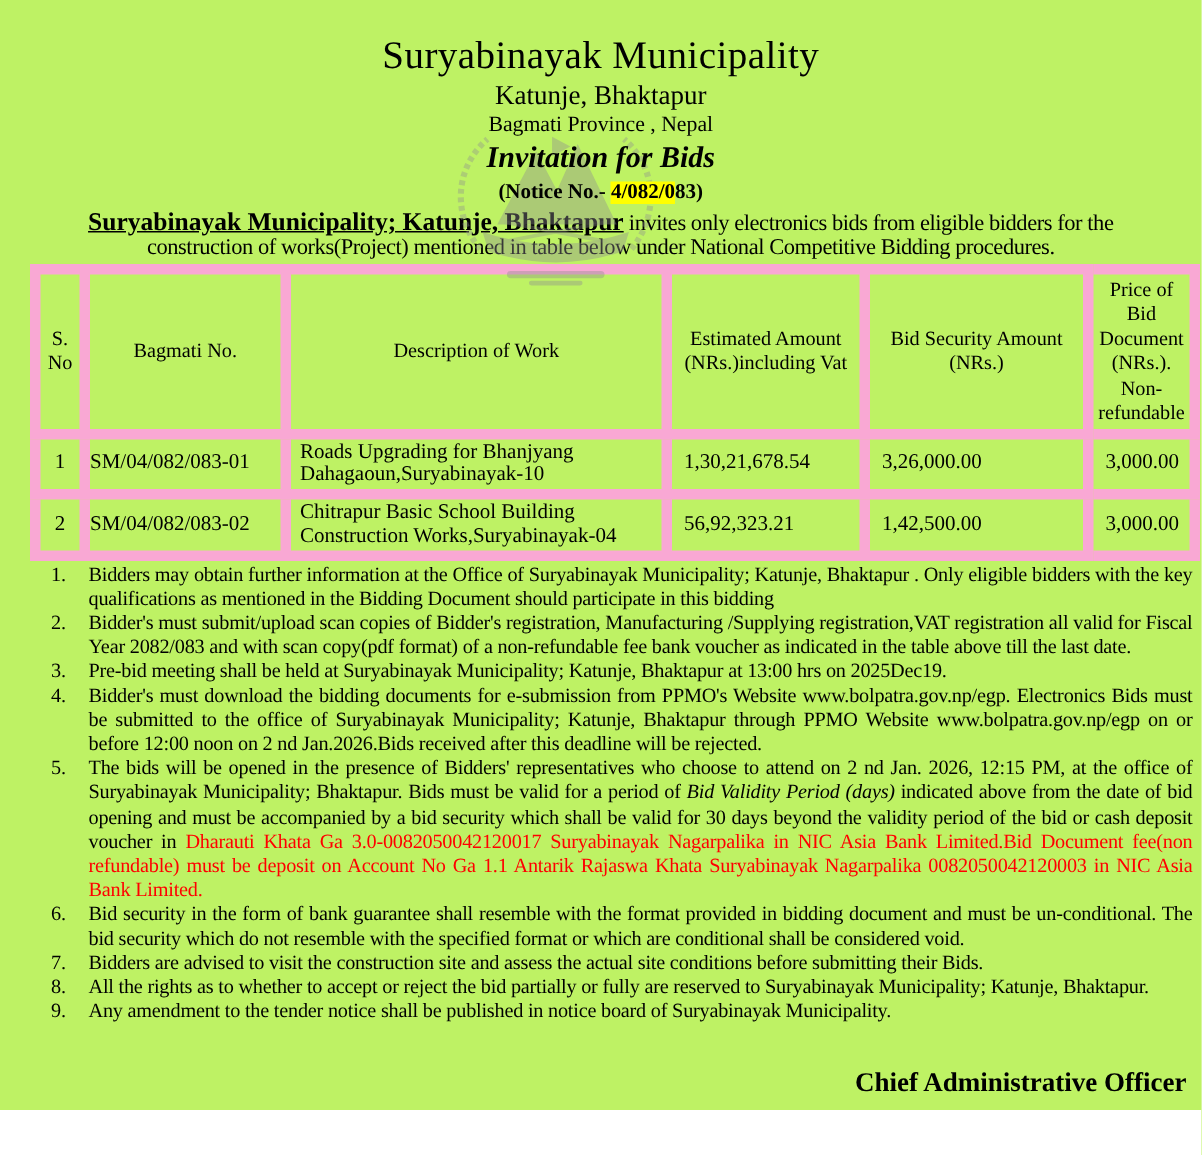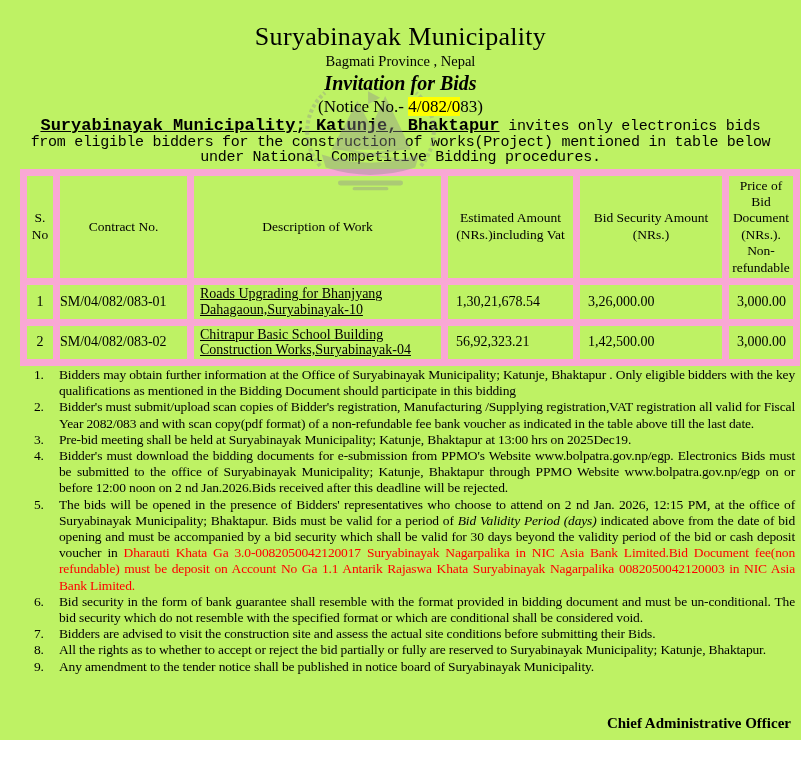--- a/index.html
+++ b/index.html
@@ -14,64 +14,64 @@
   .watermark {
     position:absolute; left:288px; top:70px; width:165px; height:122px;
     z-index:0; opacity:0.5;
   }
   .hline { position:relative; z-index:1; }
   .org    { font-size:26px; line-height:30px; letter-spacing:0.3px; }
   .office { font-size:19px; line-height:23px; }
   .addr   { font-size:18px; line-height:22px; }
   .prov   { font-size:14.5px; line-height:18px; }
   .title  { font-size:20px; line-height:26px; font-weight:bold; font-style:italic; }
-  .notice { font-size:17px; line-height:21px; font-weight:normal; }
+  .notice { font-size:14px; line-height:21px; font-weight:bold; }
   .pub    { font-size:17px; line-height:21px; font-weight:bold; }
   .pub-inner { text-decoration:underline; }
   .hl { background:#ffff00; }
   
   .intro {
     text-align:center; font-size:15px; line-height:15.5px;
-    padding:1px 26px 0 26px; letter-spacing:-0.3px;font-family:Liberation Mono, monospace;
+    padding:1px 26px 0 26px; letter-spacing:-0.3px;
   }
   .intro .lead {
     font-size:17px; font-weight:bold; text-decoration:underline; letter-spacing:0;
   }
   
   table.bids {
     border-collapse:collapse; table-layout:fixed;
     margin:3px 0 0 20px; width:773px;
   }
   table.bids th, table.bids td { border:7px solid #f9a8d4; overflow:hidden; }
   table.bids th {
     font-weight:normal; font-size:13.5px; line-height:1.22;
     text-align:center; vertical-align:middle; padding:2px 1px; height:92px;
   }
   table.bids td { font-size:14px; height:33px; vertical-align:middle; }
   td.c-sno { text-align:center; }
   td.c-contract { text-align:left; font-size:13.5px; }
-  td.c-desc { padding:1px 4px 1px 6px; line-height:1.12; font-size:13.8px;text-decoration:underline; }
+  td.c-desc { padding:1px 4px 1px 6px; line-height:1.12; font-size:13.8px; }
   td.c-amt { padding-left:8px; }
   .col-sno{width:33px}.col-contract{width:134px}.col-desc{width:254px}
   .col-est{width:132px}.col-sec{width:149px}.col-price{width:71px}
   
   .validity { font-size:14.5px; line-height:17px; margin:2px 0 0 5px; }
   .list { margin-top:1px; }
   .li {
     display:flex; font-size:13.5px; line-height:16.2px;
     margin:0 6px 0 34px; letter-spacing:-0.15px;
   }
   .li .num { flex:none; width:25px; }
   .li .txt { flex:1; text-align:justify; }
   .red { color:#ff0000; }
   .it  { font-style:italic; }
   
   .footer {
     position:absolute; right:10px; bottom:8px;
-    font-size:15px; font-weight:bold;
+    font-size:18px; font-weight:bold;
   }
 </style>
 </head>
 <body>
 
 <div class="page">
 
   <div class="header">
     <svg class="watermark" viewBox="0 0 200 150" aria-hidden="true">
       <g stroke="#8f8f8f" fill="none" stroke-width="5" stroke-dasharray="4 3" opacity="0.75">
@@ -85,40 +85,41 @@
         <rect x="60" y="136" width="80" height="6" rx="3"></rect>
         <rect x="78" y="144" width="44" height="4" rx="2"></rect>
       </g>
       <g stroke="#8f8f8f" stroke-width="3" opacity="0.7">
         <path d="M58 112 L142 96" fill="none"></path>
         <path d="M58 96 L142 112" fill="none"></path>
       </g>
     </svg>
 
     <div class="hline org">Suryabinayak Municipality</div>
+    <div class="hline addr">Katunje, Bhaktapur</div>
     <div class="hline prov">Bagmati Province , Nepal</div>
     <div class="hline title">Invitation for Bids</div>
     <div class="hline notice"><span>(Notice No.- </span><span class="hl">4/082/0</span><span>83)</span></div>
   </div>
 
   <div class="intro"><span class="lead">Suryabinayak Municipality; Katunje, Bhaktapur</span><span> invites only electronics bids  from eligible bidders for the construction of works(Project) mentioned in table below under National Competitive Bidding procedures.</span></div>
 
   <table class="bids">
     <colgroup>
       <col class="col-sno">
         <col class="col-contract">
         <col class="col-desc">
       <col class="col-est">
         <col class="col-sec">
         <col class="col-price">
     </colgroup>
     <thead>
       <tr>
         <th>S. No</th>
-        <th>Contract No.</th>
+        <th>Bagmati No.</th>
         <th>Description of Work</th>
         <th>Estimated Amount (NRs.)including Vat</th>
         <th>Bid Security Amount (NRs.)</th>
         <th>Price of Bid Document (NRs.). Non-refundable</th>
       </tr>
     </thead>
     <tbody>
       <tr>
         <td class="c-sno">1</td>
         <td class="c-contract">SM/04/082/083-01</td>

